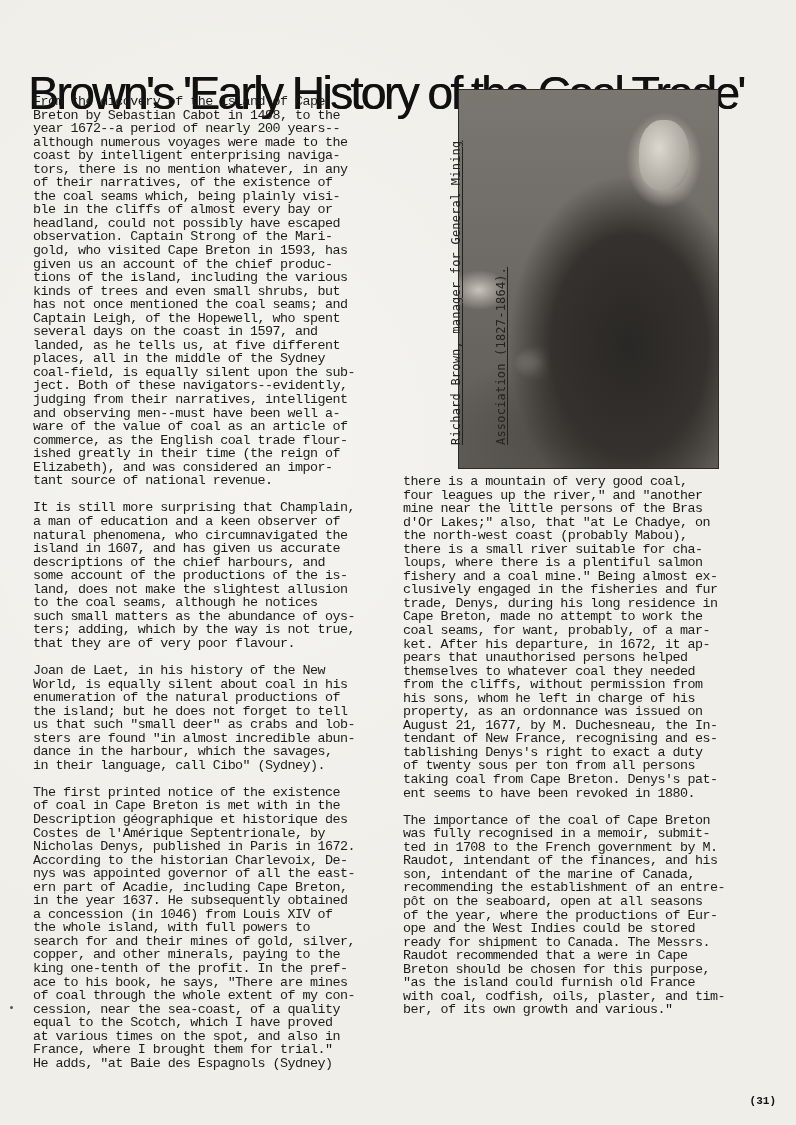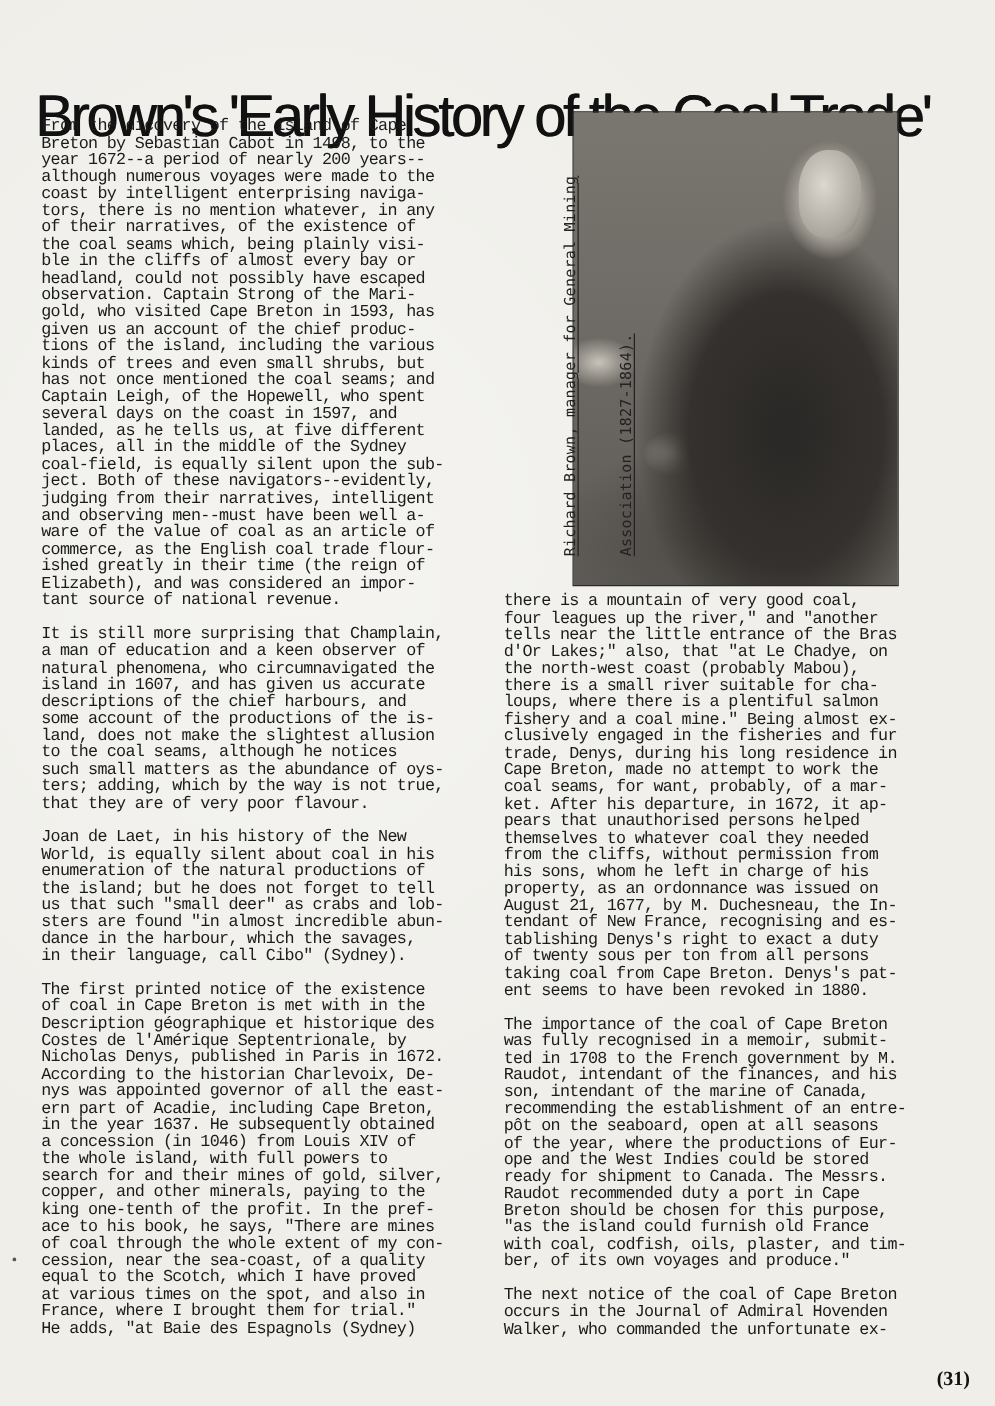--- a/index.html
+++ b/index.html
@@ -49,22 +49,22 @@
   .caption {
     position: absolute; left: 419px; top: 445px;
     transform: rotate(-90deg); transform-origin: left top;
     font-family: "DejaVu Sans Mono", "Liberation Mono", monospace;
     font-size: 12px; line-height: 15px; color: #222; white-space: pre;
     letter-spacing: 0.2px;
   }
   .caption span { display: block; }
   .page-number {
     position: absolute; right: 20px; top: 1095px;
-    font-family: Liberation Serif, serif;
-    font-size: 16px; font-weight: bold; color: #111;
+    font-family: Liberation Mono, monospace;
+    font-size: 11px; font-weight: bold; color: #111;
   }
   .speck { position: absolute; width: 3px; height: 3px; border-radius: 50%; background: #555; }
 </style>
 </head>
 <body>
 
 <div class="page">
 
   <h1 class="title">Brown's 'Early History of the Coal Trade'</h1>
 
@@ -145,21 +145,21 @@
   </div>
 
   <div class="caption">
     <span class="u">Richard Brown, manager for General Mining</span>
     <span class="u">Association (1827-1864).</span>
   </div>
 
   <div class="col col-right" id="right-col">
       <p><span>there is a mountain of very good coal,</span>
 <span>four leagues up the river," and "another</span>
-<span>tells near the little entrance of the Bras</span>
+<span>mine near the little persons of the Bras</span>
 <span>d'Or Lakes;" also, that "at Le Chadye, on</span>
 <span>the north-west coast (probably Mabou),</span>
 <span>there is a small river suitable for cha-</span>
 <span>loups, where there is a plentiful salmon</span>
 <span>fishery and a coal mine." Being almost ex-</span>
 <span>clusively engaged in the fisheries and fur</span>
 <span>trade, Denys, during his long residence in</span>
 <span>Cape Breton, made no attempt to work the</span>
 <span>coal seams, for want, probably, of a mar-</span>
 <span>ket. After his departure, in 1672, it ap-</span>
@@ -177,26 +177,23 @@
       <p><span>The importance of the coal of Cape Breton</span>
 <span>was fully recognised in a memoir, submit-</span>
 <span>ted in 1708 to the French government by M.</span>
 <span>Raudot, intendant of the finances, and his</span>
 <span>son, intendant of the marine of Canada,</span>
 <span>recommending the establishment of an entre-</span>
 <span>pôt on the seaboard, open at all seasons</span>
 <span>of the year, where the productions of Eur-</span>
 <span>ope and the West Indies could be stored</span>
 <span>ready for shipment to Canada. The Messrs.</span>
-<span>Raudot recommended duty a port in Cape</span>
+<span>Raudot recommended that a were in Cape</span>
 <span>Breton should be chosen for this purpose,</span>
 <span>"as the island could furnish old France</span>
 <span>with coal, codfish, oils, plaster, and tim-</span>
-<span>ber, of its own voyages and produce."</span></p>
-      <p><span>The next notice of the coal of Cape Breton</span>
-<span>occurs in the Journal of Admiral Hovenden</span>
-<span>Walker, who commanded the unfortunate ex-</span></p>
+<span>ber, of its own growth and various."</span></p>
     </div>
 
   <div class="page-number">(31)</div>
 
   <div class="speck" style="left:10px; top:1006px;"></div>
 </div>
 
 </body></html>

